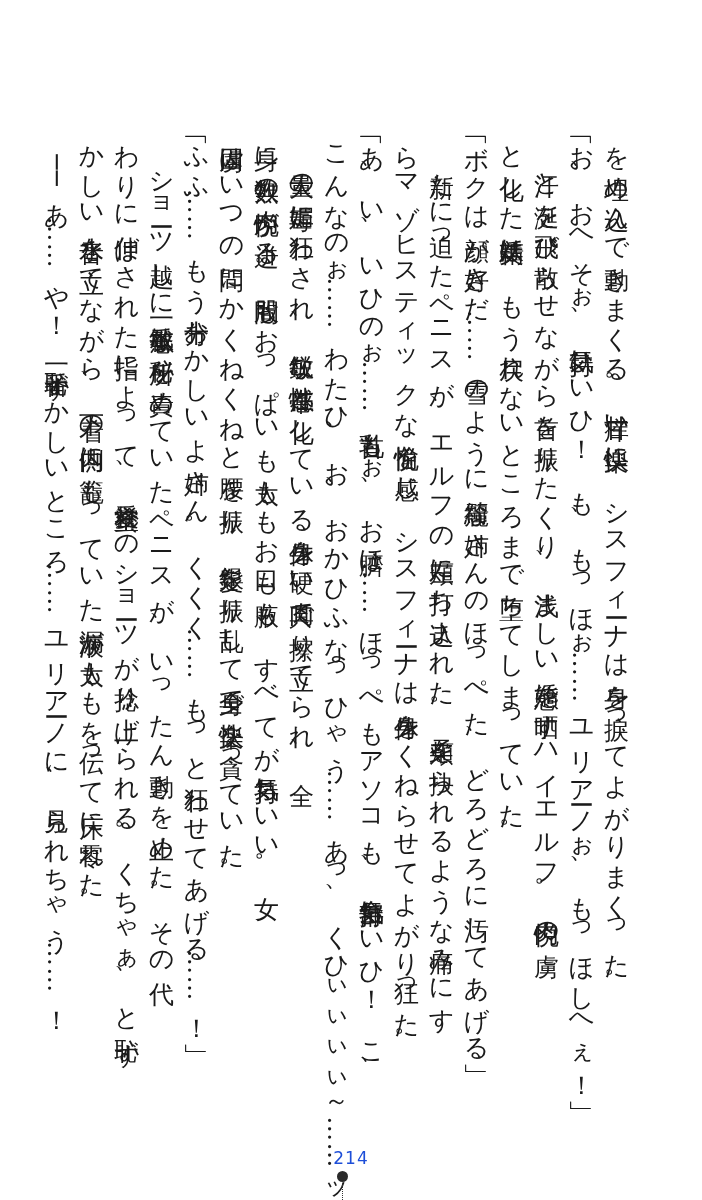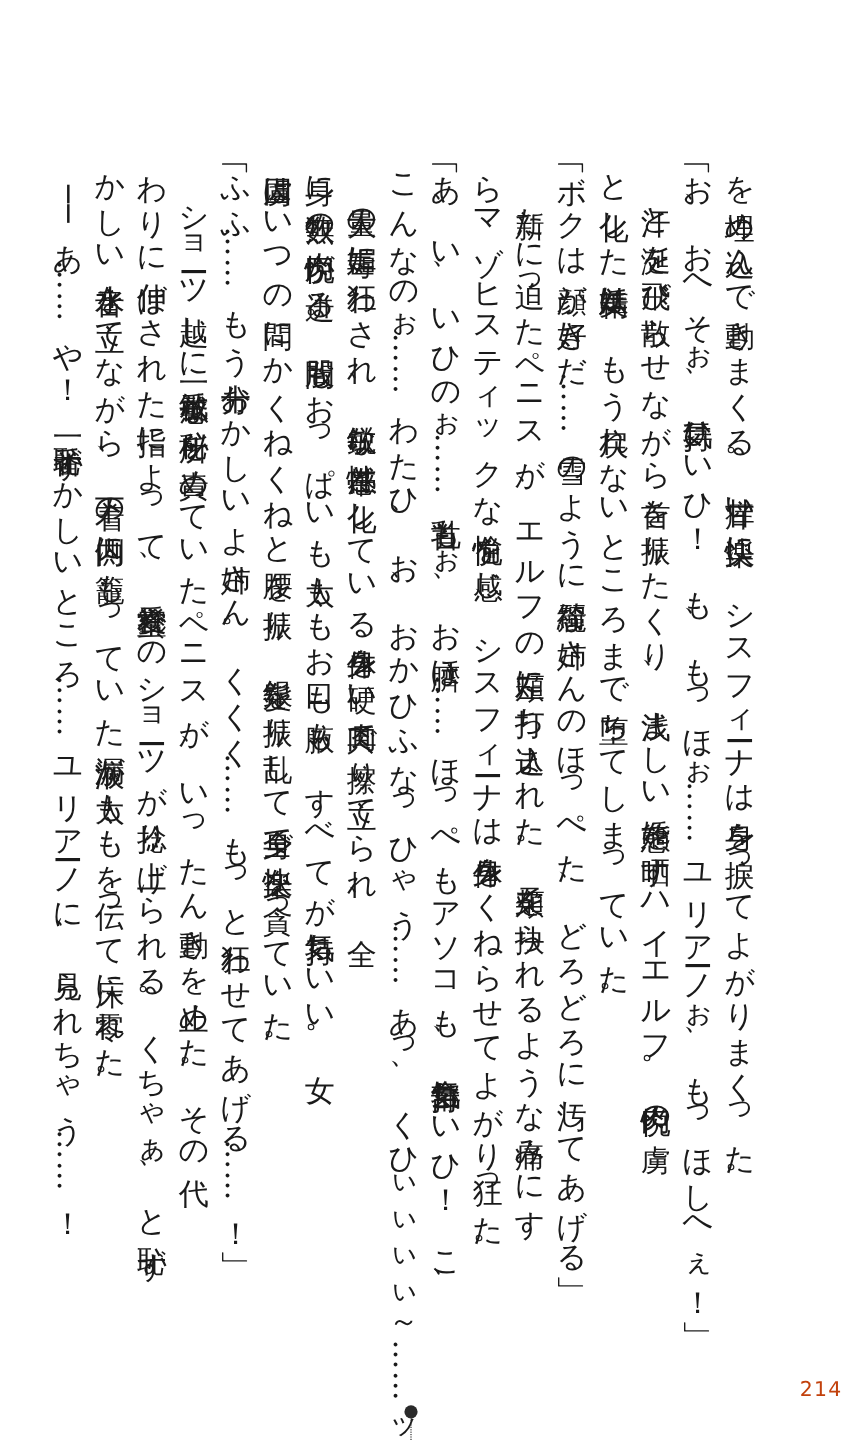--- a/index.html
+++ b/index.html
@@ -35,24 +35,24 @@
     .line {
       display: block;
       margin: 0;
       padding: 0;
     }
     .page-number {
       position: absolute;
       left: 0;
       width: 702px;
       top: 1148px;
-      text-align: right;
+      text-align: center;
       font-family: "DejaVu Sans", "Liberation Sans", sans-serif;
       font-size: 17px;
-      color: #c2410c;
+      color: #1d4ed8;
       letter-spacing: 1px;
     }
     .dot {
       position: absolute;
       left: 337px;
       top: 1171px;
       width: 11px;
       height: 11px;
       border-radius: 50%;
       background: #2a2a2a;

